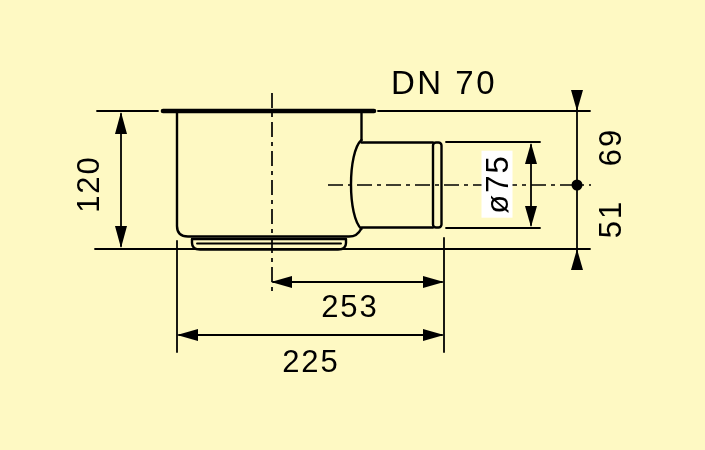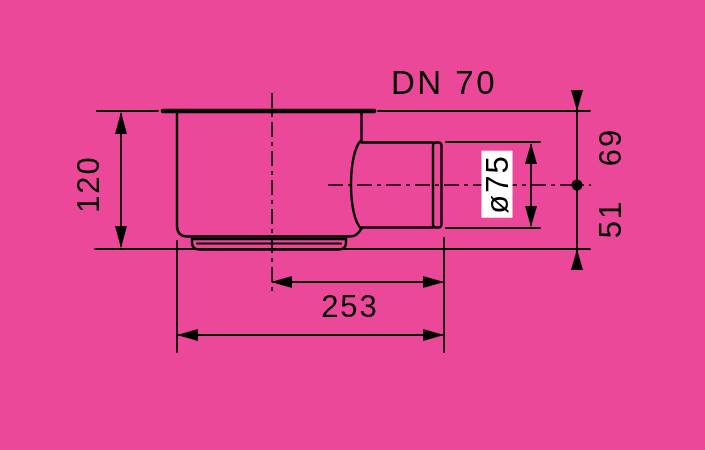--- a/index.html
+++ b/index.html
@@ -1,17 +1,17 @@
 <!DOCTYPE html>
 <html><head>
 <meta charset="utf-8">
 <style>
   html,body{margin:0;padding:0;background:#ffffff;}
   #stage{
-    position:relative;width:705px;height:450px;background:#ec4899;overflow:hidden;
+    position:relative;width:705px;height:450px;background:#fef9c3;overflow:hidden;
     font-family:"Liberation Sans",sans-serif;color:#000;
   }
   svg{position:absolute;left:0;top:0;}
   .dim-label{
     position:absolute;transform:translate(-50%,-50%);
     font-size:31px;letter-spacing:2px;line-height:1;white-space:nowrap;color:#000;
   }
   .dim-label.rot{transform:translate(-50%,-50%) rotate(-90deg);}
   .dim-label.masked{background:#ffffff;padding:0 4px;}
   .dim-label.title{font-size:33px;letter-spacing:2.5px;}
@@ -88,13 +88,14 @@
   <div class="dim-label rot" style="left:88px;top:184px;">120</div>
 
   <div class="dim-label rot masked" style="left:497px;top:184px;">ø75</div>
 
   <div class="dim-label rot" style="left:610px;top:147px;">69</div>
 
   <div class="dim-label rot" style="left:610px;top:219px;">51</div>
 
   <div class="dim-label" style="left:350px;top:306px;">253</div>
 
+  <div class="dim-label" style="left:311px;top:361px;">225</div>
 </div>
 
 </body></html>

